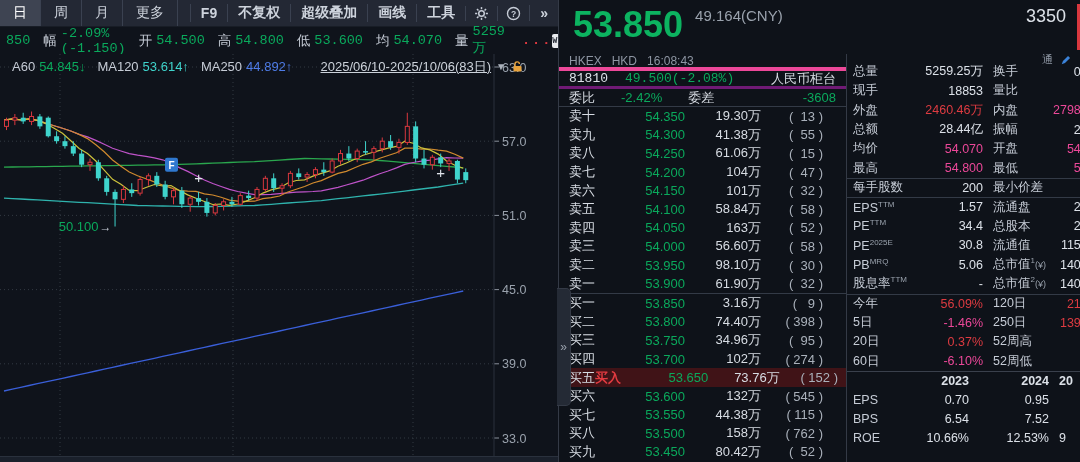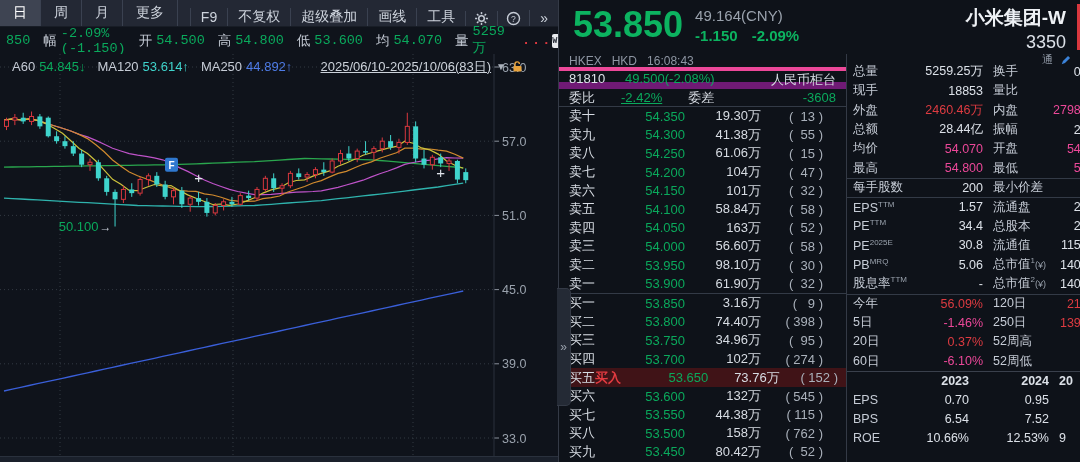--- a/index.html
+++ b/index.html
@@ -5,21 +5,21 @@
   * { margin:0; padding:0; box-sizing:border-box; }
   html,body { width:1080px; height:462px; overflow:hidden; background:#0f131b;
     font-family:"Liberation Sans","DejaVu Sans",sans-serif; color:#dce1e8; }
   .left { position:absolute; left:0; top:0; width:558px; height:462px; }
   .right { position:absolute; left:558px; top:0; width:522px; height:462px; border-left:1px solid #343a46; background:#0e1219; }
 
   
   .tb1 { height:27px; background:#232834; display:flex; align-items:stretch; font-size:14px; color:#cdd3dc; border-bottom:1px solid #181d26; }
   .tb-tab { padding:0 13px; display:flex; align-items:center; border-right:1px solid #3a4150; cursor:default; }
   .tb-tab.active { background:#3e4452; color:#fff; }
-  .tb1-right { margin-left:auto; display:flex; align-items:flex-end; }
+  .tb1-right { margin-left:auto; display:flex; align-items:center;font-weight:bold; }
   .tbi { padding:0 10px; display:flex; align-items:center; border-left:1px solid #3a4150; }
   .tbi.icon { padding:0 8px; }
   .tb2 { height:27px; background:#0f131b; display:flex; align-items:center; font-size:13.5px; padding:0 6px;font-family:Liberation Mono, monospace; }
   .tb2 .pair { display:flex; align-items:center; margin-right:13px; }
   .tb2 .lbl { color:#c6ccd6; margin-right:4px; }
   .tb2 .val { color:#0aa95c; }
   .dots { color:#d9383f; font-weight:bold; letter-spacing:2px; margin-left:4px; }
   .wp { margin-left:auto; width:33px; height:14px; background:#e8eaee; color:#2a2f3a; font-size:8.5px; font-weight:bold; border-radius:2px; display:flex; align-items:center; justify-content:center; }
 
   
@@ -55,27 +55,27 @@
   .hkexrow { height:17px; display:flex; align-items:center; color:#8e96a3; font-size:12px; padding:0 10px; border-bottom:4px solid #ec4899; }
   .hkexrow span { margin-right:10px; }
   .obrow { height:18.6px; display:flex; align-items:center; padding:0 8px 0 10px; }
   .obrow .t { width:56px; color:#d7dce3; }
   .obrow .act { color:#e23b41; font-weight:bold; margin-right:2px; }
   .obrow .p { width:60px; text-align:right; color:#0aa95c; }
   .obrow .v { width:76px; text-align:right; color:#d7dce3; }
   .obrow .n { width:62px; text-align:right; color:#aab1bb; white-space:pre; }
   .obrow.hl { background:#401317; }
   .rline { border-bottom:1px solid #333a46; }
-  .row81810 { height:18px; display:flex; padding:0 10px; border-bottom:7px solid #701a75; font-size:13px; }
+  .row81810 { height:18px; display:flex; align-items:center; padding:0 10px; border-bottom:3px solid #701a75; font-size:13px;font-family:Liberation Mono, monospace; }
   .row81810 .c { width:56px; }
   .row81810 .q { flex:1; color:#0aa95c; }
   .row81810 .cp { color:#d7dce3; }
   .weibirow { height:18px; display:flex; align-items:center; padding:0 10px; border-bottom:1px solid #333a46; font-size:13px; }
   .weibirow .wl { color:#d7dce3; }
-  .weibirow .wv { color:#0aa95c; margin-left:26px;text-decoration:underline; }
+  .weibirow .wv { color:#0aa95c; margin-left:26px; }
   .weibirow .wv2 { color:#0aa95c; margin-left:auto; }
   .weibirow .wl2 { margin-left:26px; color:#d7dce3; }
 
   
   .stats { flex:1; border-left:1px solid #343a46; padding-top:8px; font-size:12.5px; position:relative; }
   .srow { height:19.3px; display:flex; align-items:center; padding:0 1px 0 6px; }
   .srow.sep { border-top:1px solid #333a46; }
   .sl1 { width:66px; color:#c6ccd6; flex-shrink:0; }
   .sv1 { width:64px; text-align:right; flex-shrink:0; }
   .sl2 { margin-left:10px; width:60px; color:#c6ccd6; flex-shrink:0; }
@@ -342,26 +342,22 @@
 <div class="handle">
     <span>»</span>
   </div>
 
 <div class="right">
   <div class="qheader">
     <div class="qrow">
       <div class="qprice">53.850</div>
       <div class="qsub">
         <div class="qcny">49.164(CNY)</div>
-        <div class="qchg">
-          <span>-1.150</span><span>-2.09%</span>
-        </div>
       </div>
       <div class="qname-blk">
-        <div class="qname">小米集团-W</div>
         <div class="qcode">3350</div>
       </div>
     </div>
     <div class="flagbar"></div>
   </div>
   <div class="miniicons">
     <span class="tagchar">通</span>
     <svg width="12" height="12" viewBox="0 0 14 14">
       <path d="M2 12 L3.4 8.2 L9.4 2.2 L11.8 4.6 L5.8 10.6 Z" fill="#3b82d8"></path>
     </svg>

